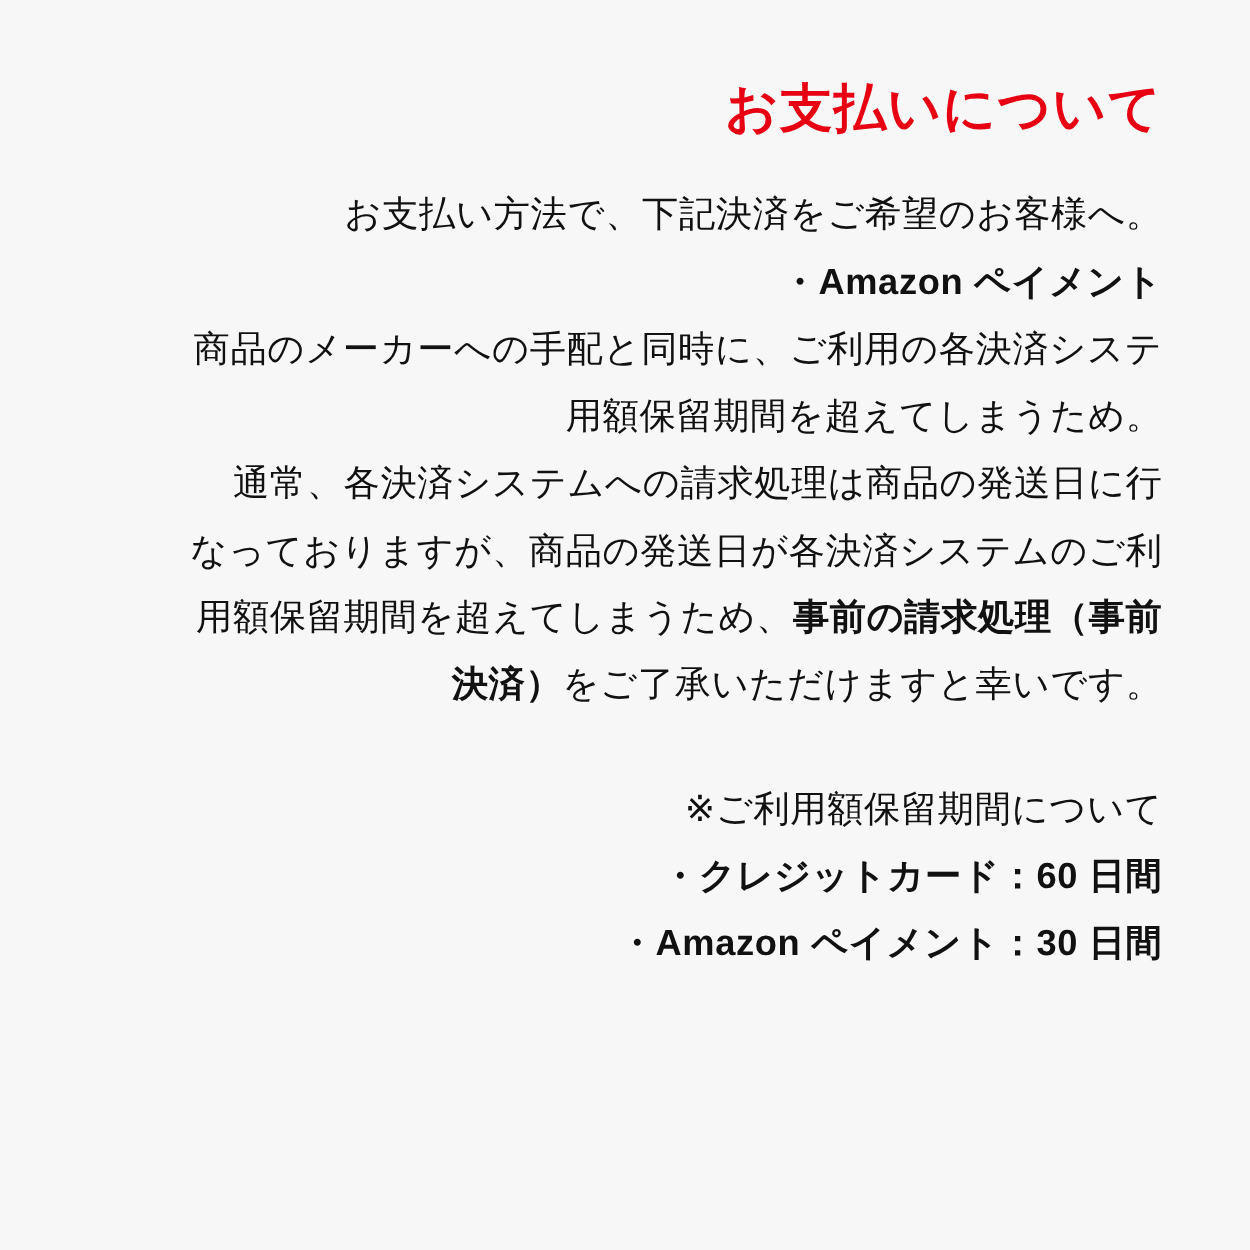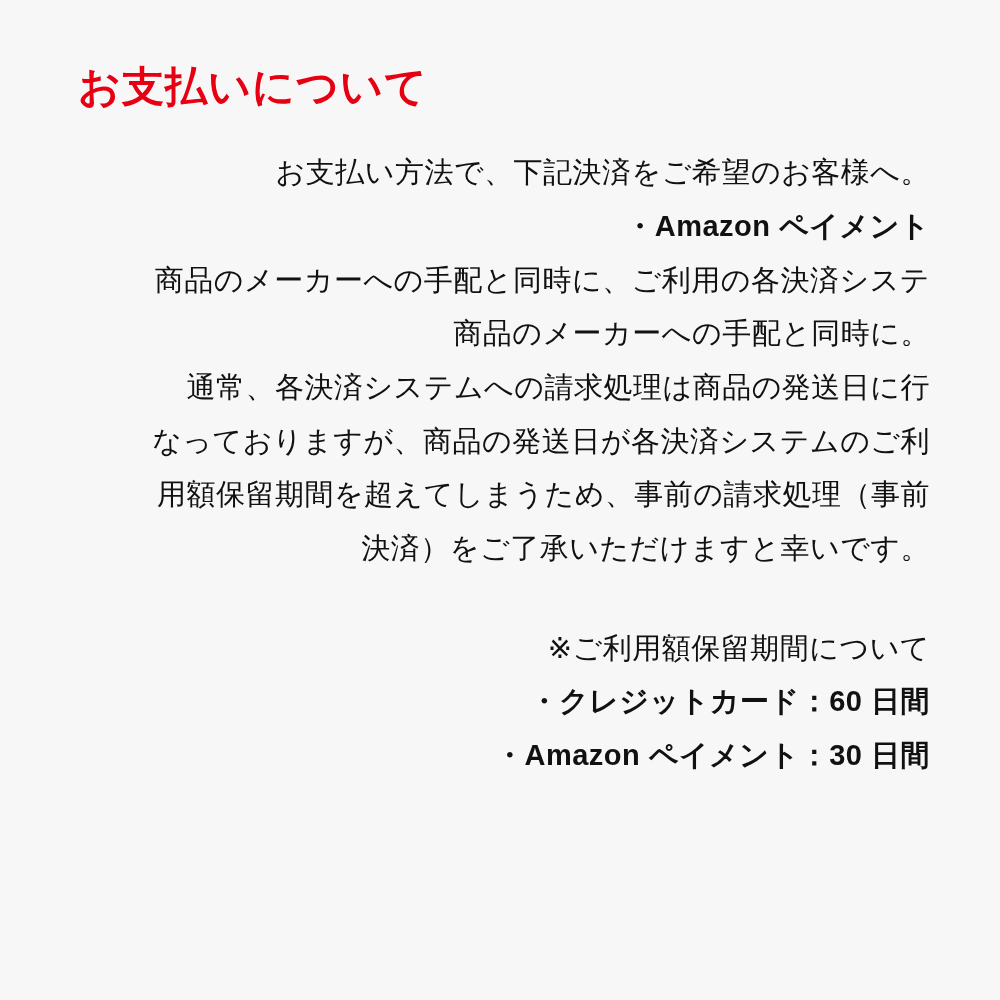--- a/index.html
+++ b/index.html
@@ -15,39 +15,39 @@
     overflow: hidden;
   }
   .page {
     width: 1000px;
     height: 1000px;
     box-sizing: border-box;
     padding: 62px 70px 0 78px;
     position: relative;
   }
   .title {
-    text-align: left;
+    text-align: right;
     color: #e60012;
     font-size: 42px;
     font-weight: bold;
     letter-spacing: 1px;
     line-height: 1.2;
     margin: 0 0 34px 0;
   }
   .body-block {
     font-size: 29px;
     line-height: 1.85;
     letter-spacing: 0.5px;
   }
   .line {
     white-space: nowrap;
     text-align: right;
   }
   .bold {
-    font-weight: normal;
+    font-weight: bold;
   }
   .spacer {
     height: 46px;
   }
   .note-block {
     font-size: 29px;
     line-height: 1.85;
     letter-spacing: 0.5px;
     margin-left: 36px;
   }
@@ -59,21 +59,21 @@
 <body>
 
 <div class="page">
 
   <h1 class="title">お支払いについて</h1>
 
   <div class="body-block">
     <div class="line">お支払い方法で、下記決済をご希望のお客様へ。</div>
     <div class="line bullet-bold">・Amazon ペイメント</div>
     <div class="line">商品のメーカーへの手配と同時に、ご利用の各決済システ</div>
-    <div class="line">商品のメーカーへの手配と同時に。</div>
+    <div class="line">用額保留期間を超えてしまうため。</div>
     <div class="line">通常、各決済システムへの請求処理は商品の発送日に行</div>
     <div class="line">なっておりますが、商品の発送日が各決済システムのご利</div>
     <div class="line"><span>用額保留期間を超えてしまうため、</span><span class="bold">事前の請求処理（事前</span></div>
     <div class="line"><span class="bold">決済）</span><span>をご了承いただけますと幸いです。</span></div>
   </div>
 
   <div class="spacer"></div>
 
   <div class="note-block">
     <div class="line">※ご利用額保留期間について</div>

